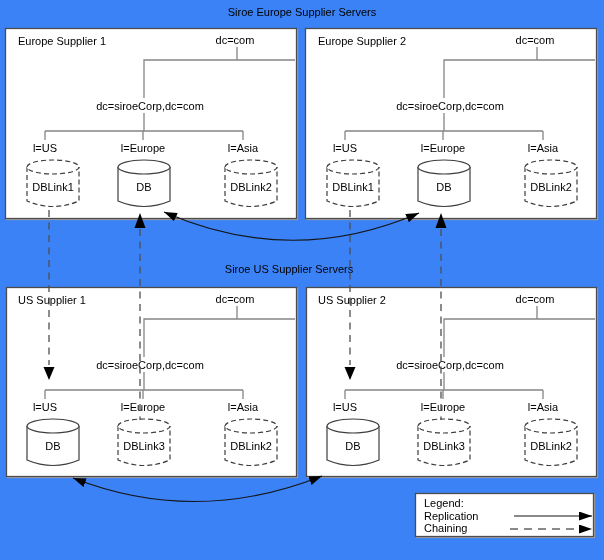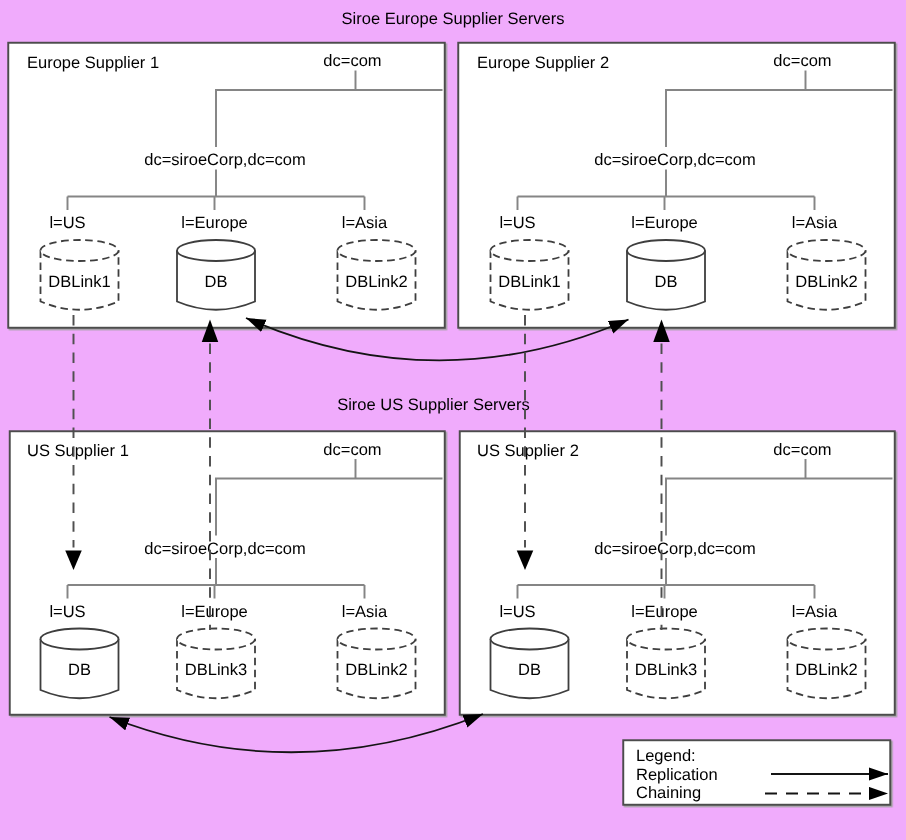--- a/index.html
+++ b/index.html
@@ -1,16 +1,16 @@
 <!DOCTYPE html>
 <html><head>
 <meta charset="utf-8">
 <style>
   html,body{margin:0;padding:0;background:#ffffff;}
-  .stage{width:604px;height:560px;position:relative;background:#f0abfc;}
+  .stage{width:604px;height:560px;position:relative;background:#3b82f6;}
   text{font-family:"Liberation Sans",sans-serif;font-size:11px;fill:#000;}
   .mid{text-anchor:middle;}
   .box{fill:#ffffff;stroke:#4c4c4c;stroke-width:1.3;filter:drop-shadow(1.5px 1.5px 0 #a2a2a2);}
   .tree{stroke:#858585;stroke-width:1.3;fill:none;}
   .cyl{fill:#ffffff;stroke:#3e3e3e;stroke-width:1.2;}
   .cdash{stroke-dasharray:5 3;}
   .chain{stroke:#4f4f4f;stroke-width:1.3;stroke-dasharray:7 5.5;fill:none;}
   .head{fill:#000;stroke:none;}
   .rep{stroke:#141414;stroke-width:1.2;fill:none;}
   .ldash{stroke-dasharray:8 6;}

